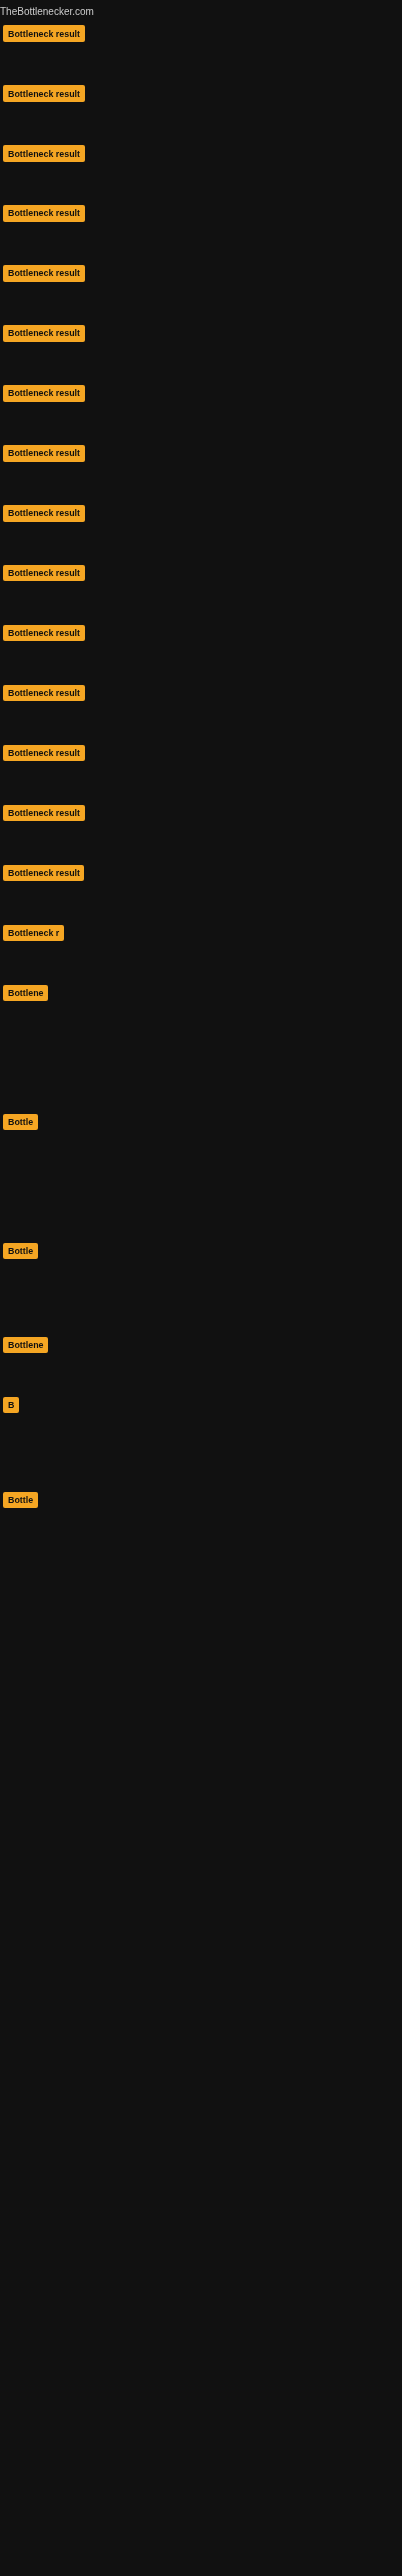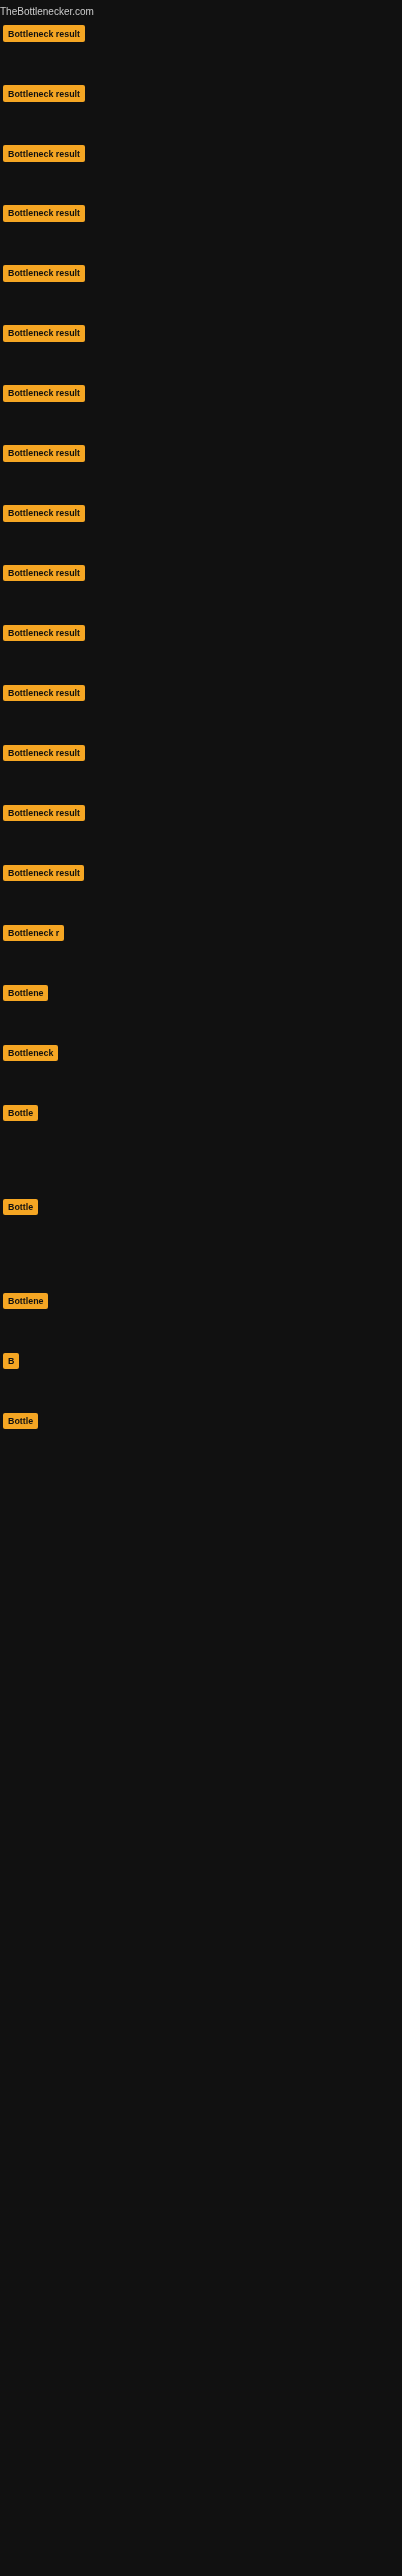--- a/index.html
+++ b/index.html
@@ -41,21 +41,21 @@
       display: inline-block;
       min-width: 16px;
     }
 
     
     .w-full { max-width: 105px; overflow: hidden; text-overflow: clip; white-space: nowrap; }
     .w-100 { max-width: 81px; overflow: hidden; white-space: nowrap; }
     .w-90  { max-width: 72px;  overflow: hidden; white-space: nowrap; }
     .w-80  { max-width: 64px;  overflow: hidden; white-space: nowrap; }
     .w-70  { max-width: 56px;  overflow: hidden; white-space: nowrap; }
-    .w-60  { max-width: 48px;  overflow: hidden; white-space: nowrap; }
+    .w-60  { max-width: 48px;  overflow: hidden; white-space: nowrap; margin-top: 35px; }
     .w-50  { max-width: 40px;  overflow: hidden; white-space: nowrap; }
     .w-30  { max-width: 24px;  overflow: hidden; white-space: nowrap; }
     .w-20  { max-width: 16px;  overflow: hidden; white-space: nowrap; }
 
     .row-spacer {
       height: 34px;
     }
   </style>
 </head>
 <body>
@@ -124,23 +124,20 @@
     </div>
     <div class="row-spacer"></div>
     <div class="bottleneck-item">
       <span class="bottleneck-badge w-90">Bottleneck r</span>
     </div>
     <div class="row-spacer"></div>
     <div class="bottleneck-item">
       <span class="bottleneck-badge w-80">Bottlene</span>
     </div>
     <div class="row-spacer"></div>
-    <div class="bottleneck-item">
-      <span class="bottleneck-badge w-80">Bottleneck</span>
-    </div>
     <div class="row-spacer"></div>
     <div class="bottleneck-item">
       <span class="bottleneck-badge w-60">Bottle</span>
     </div>
     <div class="row-spacer"></div>
     <div class="row-spacer"></div>
     <div class="bottleneck-item">
       <span class="bottleneck-badge w-60">Bottle</span>
     </div>
     <div class="row-spacer"></div>

